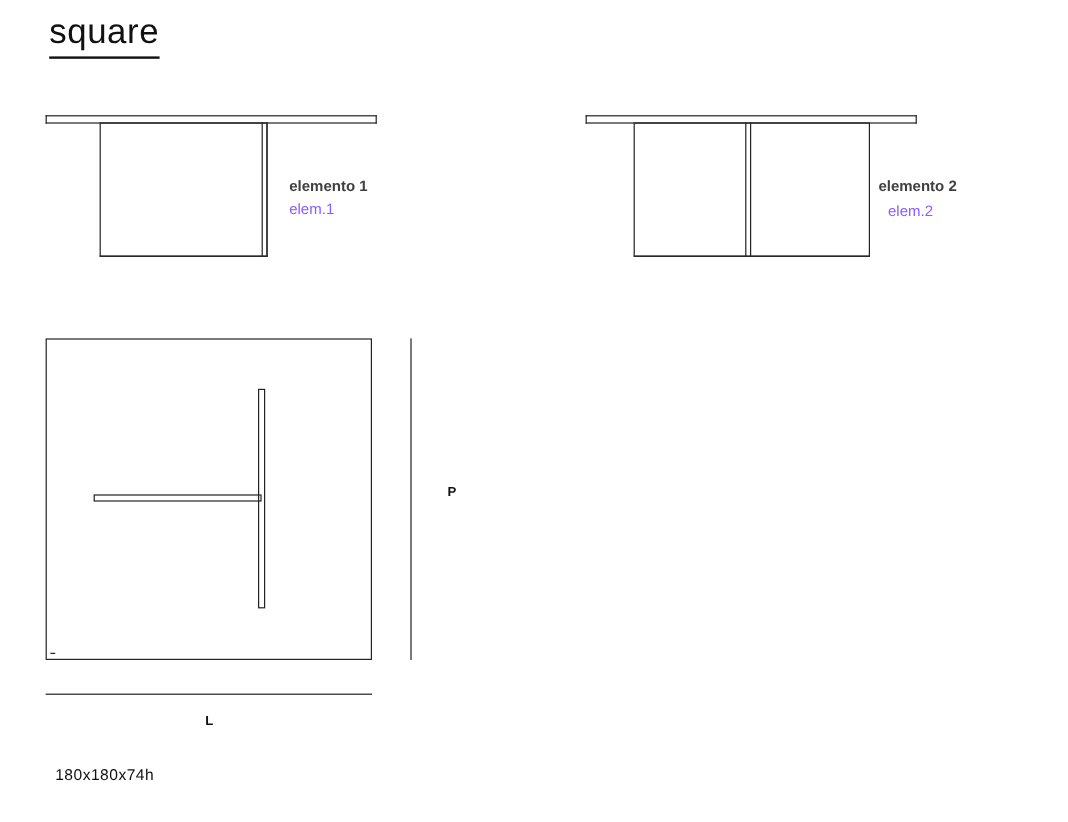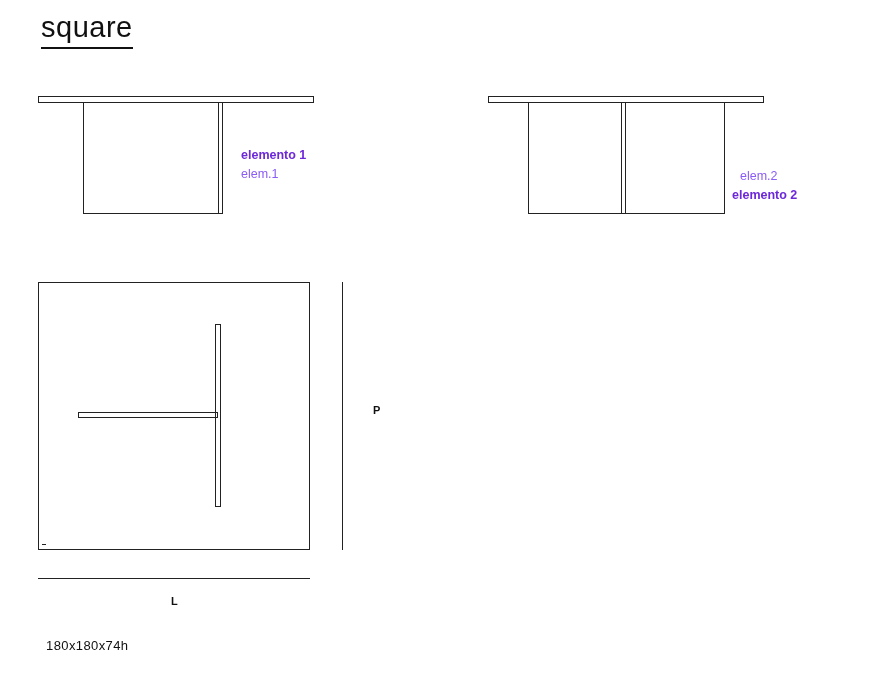--- a/index.html
+++ b/index.html
@@ -49,21 +49,21 @@
     border: 1px solid #222;
     background: transparent;
     box-sizing: border-box;
   }
 
   
   .lbl-strong {
     position: absolute;
     font-size: 12.5px;
     font-weight: bold;
-    color: #6d28d9;
+    color: #404040;
     white-space: nowrap;
     line-height: 16px;
   }
   .lbl {
     position: absolute;
     font-size: 12.5px;
     font-weight: normal;
     color: #8b5cf6;
     white-space: nowrap;
     line-height: 16px;
@@ -140,21 +140,21 @@
     <div class="line-v" style="left:0px; top:0px; height:7px;"></div>
     <div class="line-v" style="left:275px; top:0px; height:7px;"></div>
 
     <div class="box" style="left:40px; top:6px; width:197px; height:112px;"></div>
 
     <div class="line-v" style="left:133px; top:6px; height:112px;"></div>
     <div class="line-v" style="left:137px; top:6px; height:112px;"></div>
     <div class="line-h" style="left:40px; top:117px; width:197px;"></div>
   </div>
 
-  <div class="lbl-strong" style="left:732px; top:147px;margin-top:40px;">elemento 2</div>
+  <div class="lbl-strong" style="left:732px; top:147px;">elemento 2</div>
   <div class="lbl" style="left:740px; top:168px;">elem.2</div>
 
   <div id="plan">
 
     <div class="box" style="left:0px; top:0px; width:272px; height:268px;"></div>
 
     <div class="box" style="left:177px; top:42px; width:6px; height:183px;"></div>
 
     <div class="box" style="left:40px; top:130px; width:140px; height:6px;"></div>
 

